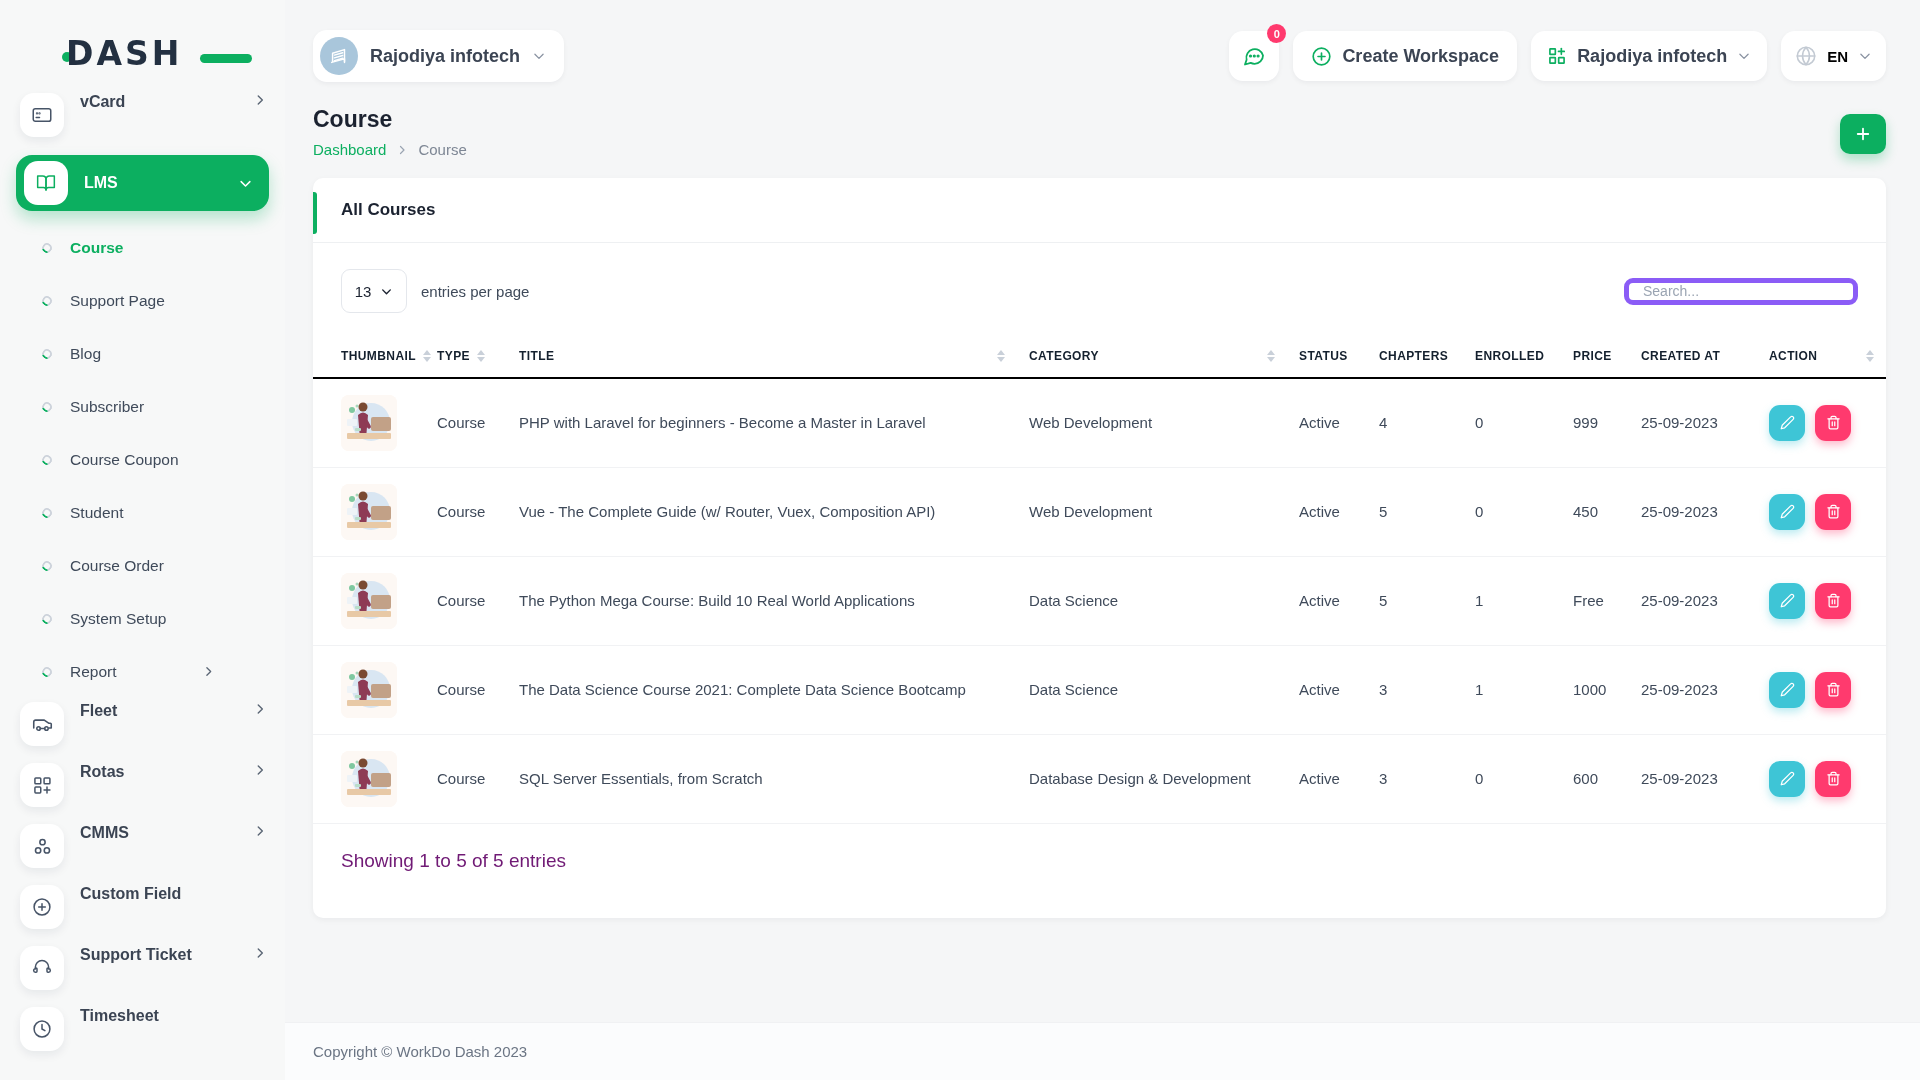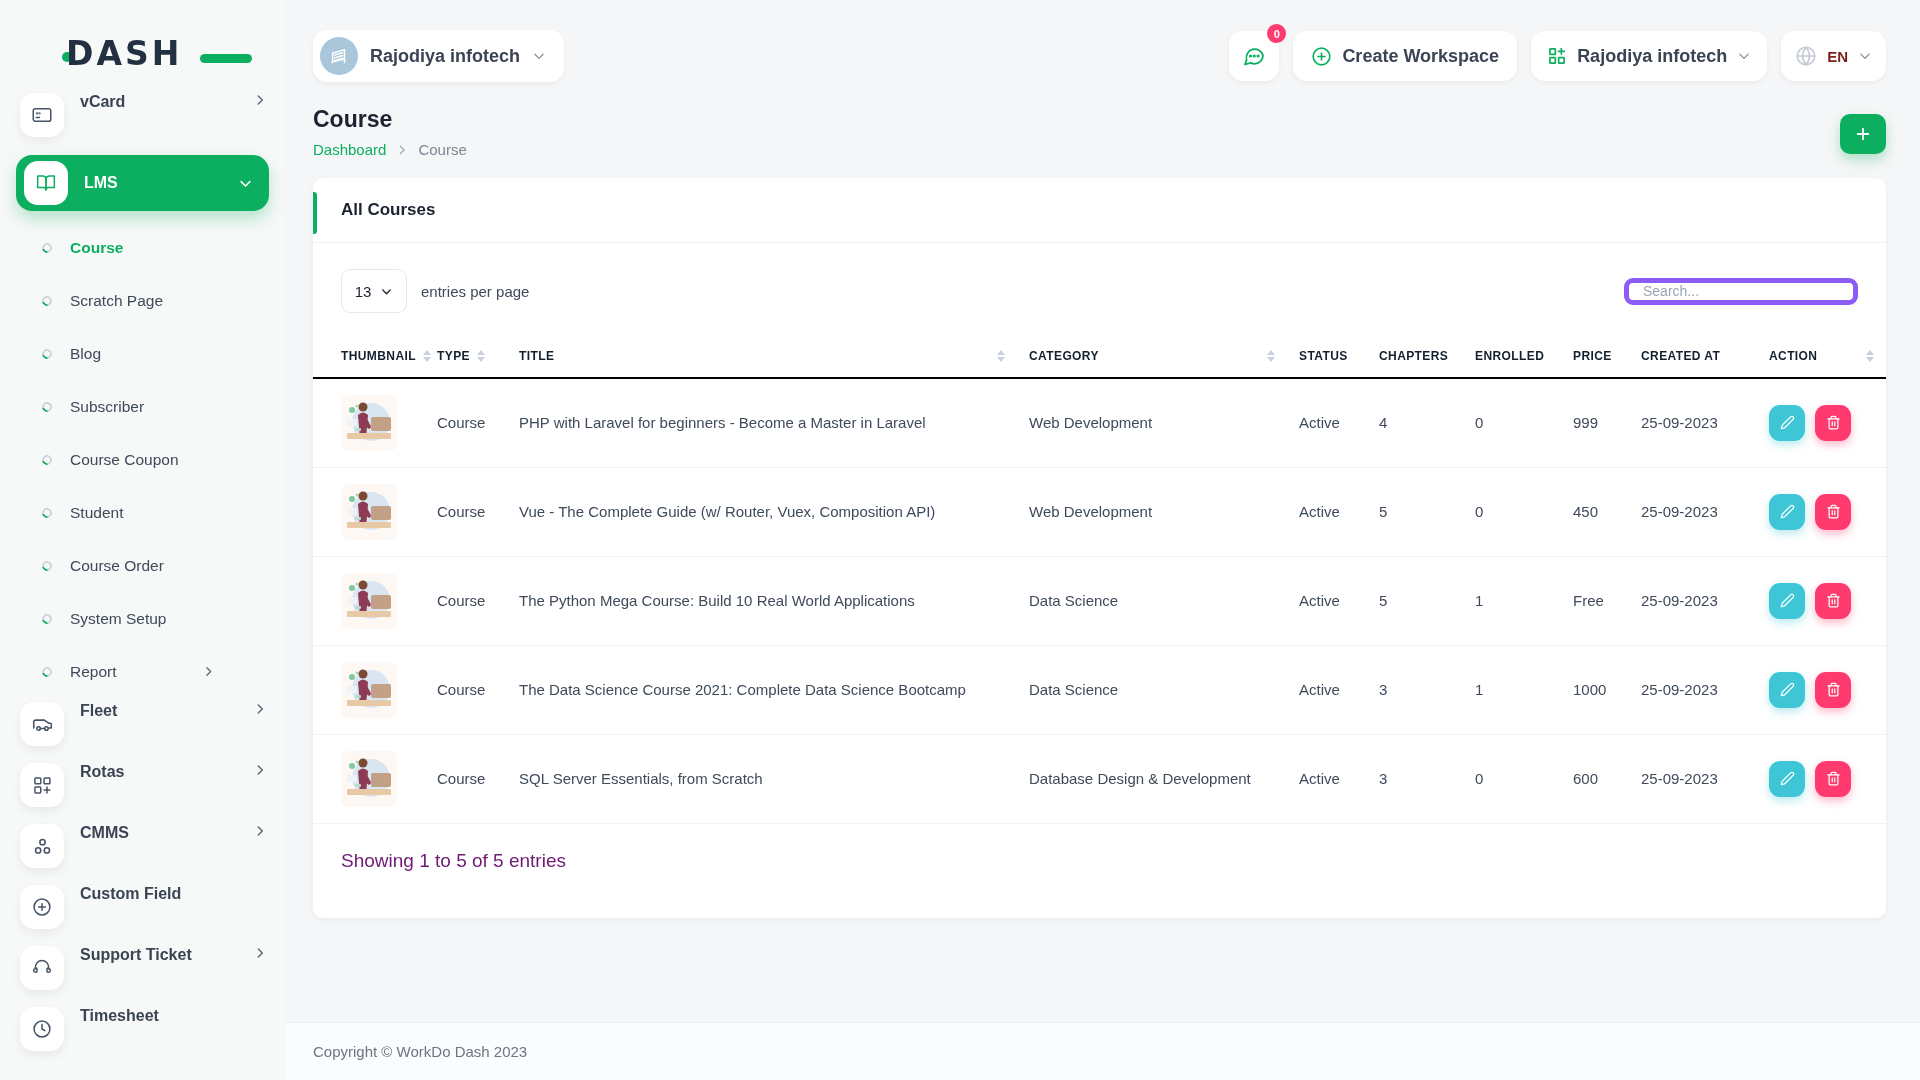--- a/index.html
+++ b/index.html
@@ -35,21 +35,21 @@
   .ws-pill { height:52px; padding:0 18px 0 7px; gap:12px; }
   .avatar { width:38px; height:38px; border-radius:50%; background:#a9c6db; display:flex; align-items:center; justify-content:center; }
   .pill-label { font-size:18px; font-weight:600; color:#3b4453; }
   .chev { color:#8a93a2; display:flex; }
   .top-right { display:flex; align-items:center; gap:14px; }
   .chat-btn { width:50px; height:50px; border-radius:14px; justify-content:center; position:relative; }
   .badge { position:absolute; top:-7px; right:-7px; min-width:19px; height:19px; border-radius:10px; background:#FF3A6E; color:#fff; font-size:11px; font-weight:700; display:flex; align-items:center; justify-content:center; padding:0 5px; }
   .cw-btn { height:50px; padding:0 18px; gap:10px;justify-content:flex-end; }
   .co-pill { height:50px; padding:0 16px; gap:10px; }
   .lang-pill { height:50px; padding:0 14px; gap:10px; }
-  .lang-code { font-size:15px; font-weight:700; color:#7f1d1d; }
+  .lang-code { font-size:15px; font-weight:700; color:#000000; }
   
   .title-row { display:flex; align-items:flex-start; justify-content:space-between; padding:24px 34px 0 28px; }
   .page-title { font-size:23px; font-weight:700; color:#1b2230; }
   .breadcrumb { display:flex; align-items:center; gap:10px; margin-top:8px; font-size:15px; }
   .bc-link { color:#0CAF60; cursor:pointer; }
   .bc-cur { color:#7d8694; }
   .add-btn { width:46px; height:40px; border-radius:10px; background:#0CAF60; color:#fff; font-size:22px; font-weight:400; display:flex; align-items:center; justify-content:center; box-shadow:0 6px 12px rgba(12,175,96,.3); cursor:pointer; margin-top:8px; }
   
   .card { background:#fff; border-radius:10px; box-shadow:0 2px 6px rgba(16,24,40,.05); margin:20px 34px 0 28px; position:relative; overflow:hidden; }
   .card-head { position:relative; padding:22px 28px; }
@@ -124,21 +124,21 @@
     </span>
   </div>
 
   <div class="submenu">
     <div class="sub-item active">
       <span class="bullet"></span>
       <span class="sub-label">Course</span>
     </div>
     <div class="sub-item">
       <span class="bullet"></span>
-      <span class="sub-label">Scratch Page</span>
+      <span class="sub-label">Support Page</span>
     </div>
     <div class="sub-item">
       <span class="bullet"></span>
       <span class="sub-label">Blog</span>
     </div>
     <div class="sub-item">
       <span class="bullet"></span>
       <span class="sub-label">Subscriber</span>
     </div>
     <div class="sub-item">

